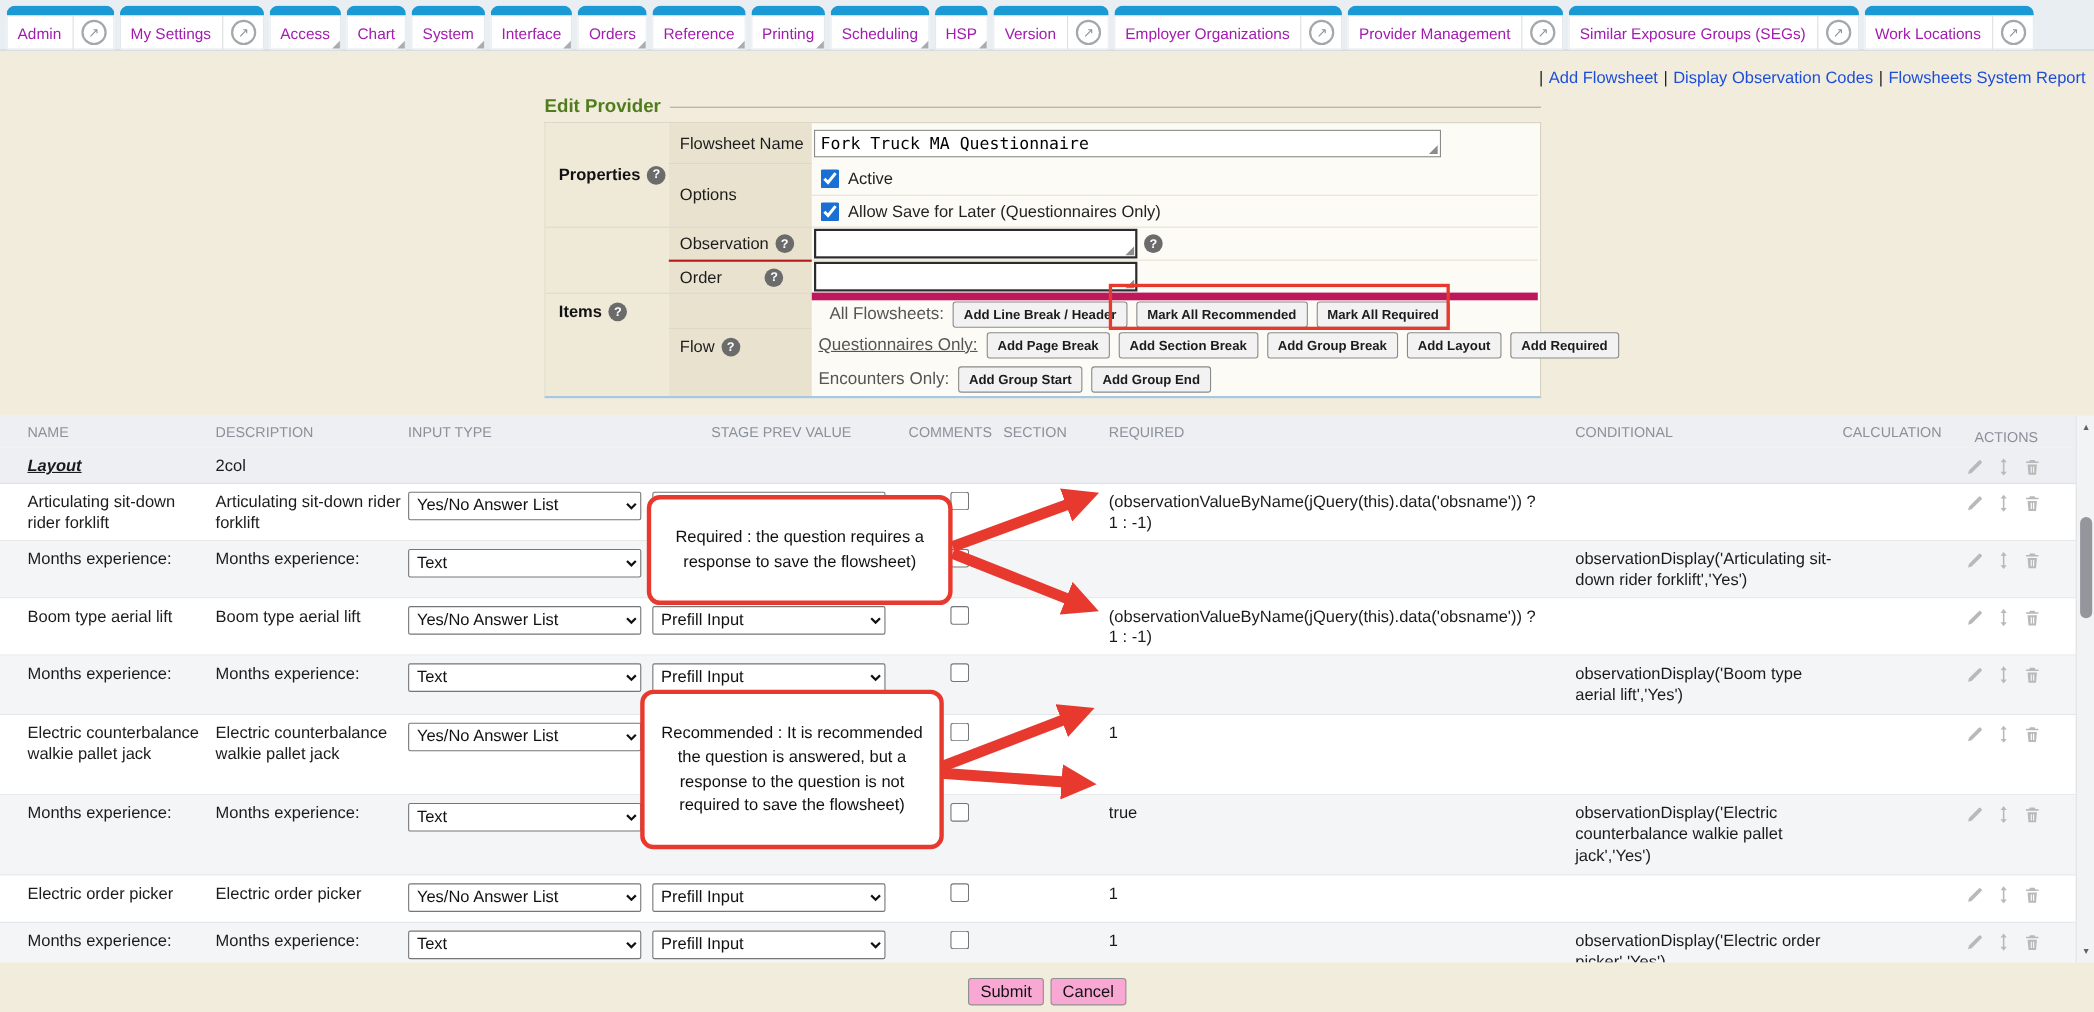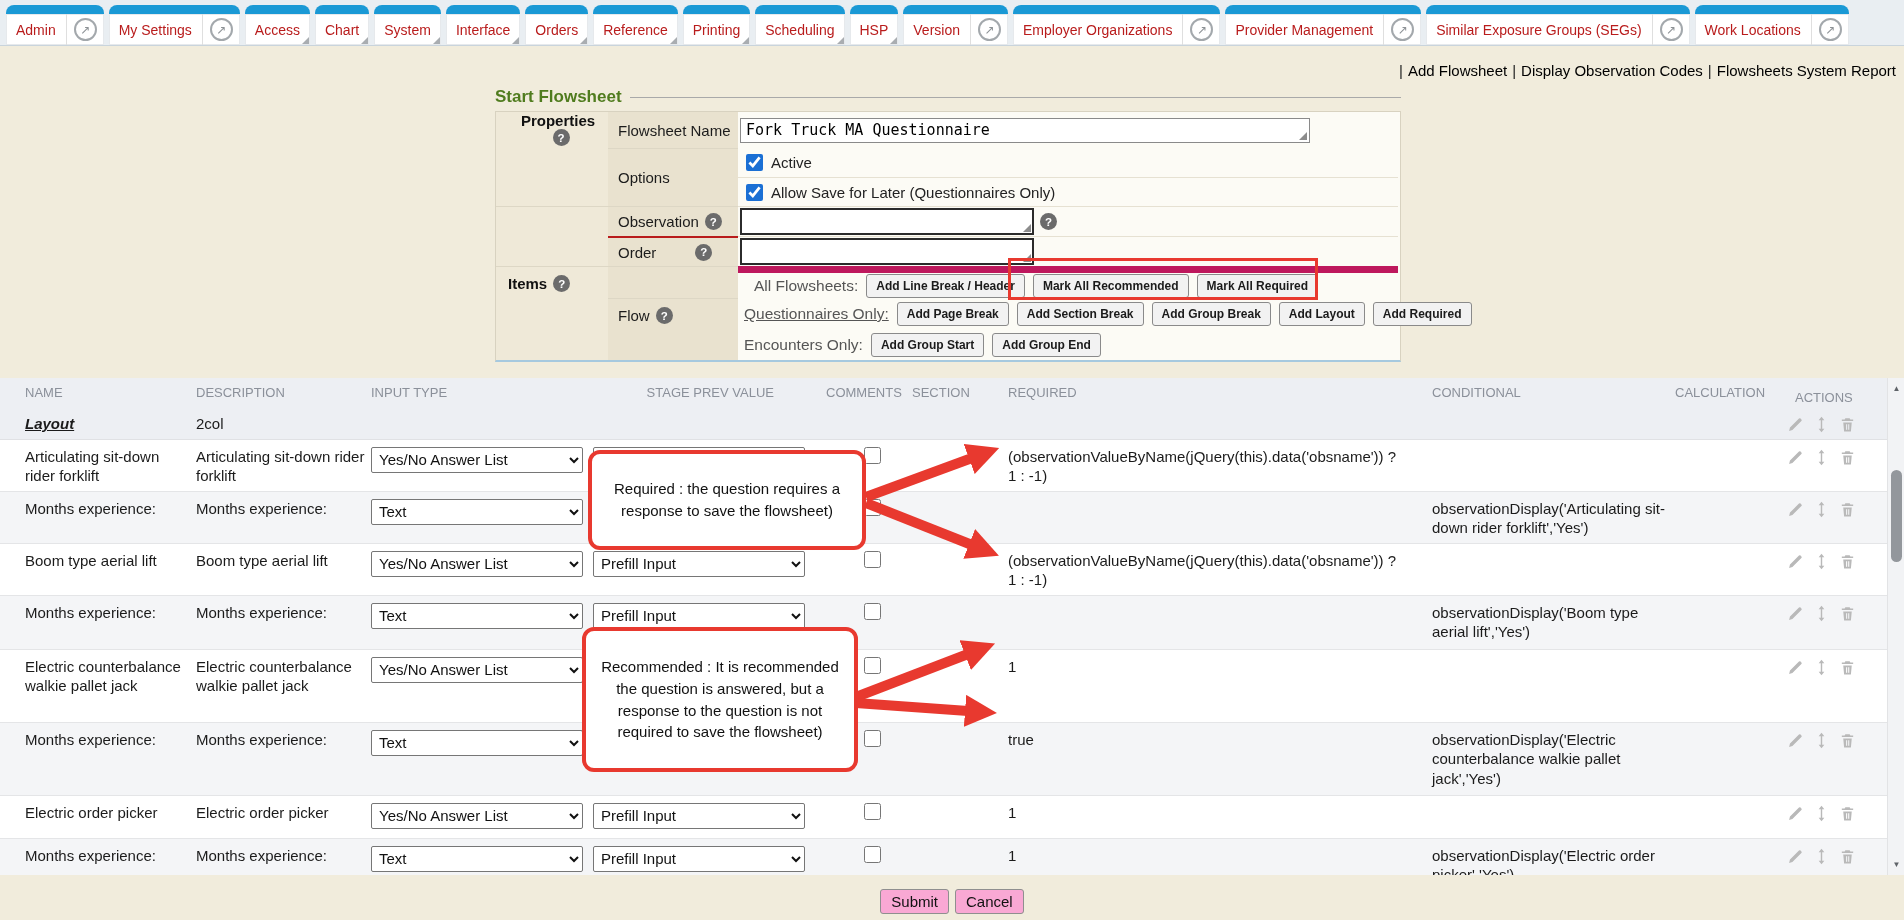--- a/index.html
+++ b/index.html
@@ -7,40 +7,40 @@
     --checkbox_blue:#1a6fd4; --page_beige:#f1ecdc;
   }
   *{box-sizing:border-box;margin:0;padding:0;font-family:"Liberation Sans",sans-serif;}
   html,body{width:1904px;height:920px;overflow:hidden;}
   #canvas{position:absolute;top:0;left:0;width:1904px;height:920px;background:var(--page_beige);overflow:hidden;}
 
   
   .nav{position:absolute;top:0;left:0;width:1904px;height:46px;background:#e9eef2;border-bottom:1px solid #c9d4dc;display:flex;align-items:flex-end;padding-left:6px;}
   .tabs{display:flex;gap:5px;align-items:flex-end;}
   .tab{position:relative;display:flex;align-items:stretch;background:#fff;border-radius:8px 8px 0 0;border-top:9px solid var(--nav_blue);height:40px;box-shadow:inset 0 0 0 1px #e6e9ec;cursor:pointer;white-space:nowrap;}
-  .tab-label{padding:0 10px;display:flex;align-items:center;font-size:14px;color:#b91c1c;}
+  .tab-label{padding:0 10px;display:flex;align-items:center;font-size:14px;color:#a21caf;}
   .tab-icon-seg{border-left:1px solid #dfdfdf;display:flex;align-items:center;padding:0 7px;}
   .circ{width:23px;height:23px;border:2px solid #a3a8ac;border-radius:50%;color:#8d9296;display:flex;align-items:center;justify-content:center;font-size:12px;line-height:1;}
   .corner{position:absolute;right:1px;bottom:1px;width:0;height:0;border-left:7px solid transparent;border-bottom:7px solid #a9adb1;}
 
   
   .links-bar{position:absolute;top:62px;right:8px;font-size:15px;color:#222;}
   .links-bar .pipe{margin:0 5px;color:#222;}
-  .links-bar .hlink{color:#000000;cursor:pointer;}
+  .links-bar .hlink{color:#1d4ed8;cursor:pointer;}
 
   
   .form-area{position:absolute;top:86px;left:495px;width:906px;}
   .legend-row{display:flex;align-items:center;height:22px;}
   .legend{color:var(--title_green);font-weight:bold;font-size:17px;white-space:nowrap;}
   .legend-line{flex:1;height:1px;background:#a9a9a9;margin-left:8px;}
   .prop-grid{margin-top:3px;display:grid;grid-template-columns:112px 130px 660px;grid-template-rows:36px 29px 29px 30px 30px 32px 32px 30px;border:1px solid #d8d2c0;border-bottom:2px solid #a6c9df;background:#fcfbf5;}
   .lc{background:#efe9d8;display:flex;align-items:center;padding-left:12px;font-weight:bold;font-size:15px;color:#111;}
   .mc{background:#e9e2cf;display:flex;align-items:center;padding-left:10px;font-size:15px;color:#1c1c1c;}
   .cc{display:flex;align-items:center;padding-left:8px;font-size:15px;color:#222;}
-  .g-prop{grid-column:1;grid-row:1/4;flex-direction:column;}
+  .g-prop{grid-column:1;grid-row:1/4;}
   .g-l2{grid-column:1;grid-row:4/6;border-top:1px solid #ddd7c5;}
   .g-items{grid-column:1;grid-row:6/9;border-top:1px solid #ddd7c5;align-items:flex-start;padding-top:8px;}
   .g-fname-l{grid-column:2;grid-row:1;}
   .g-opt-l{grid-column:2;grid-row:2/4;border-top:1px solid #ddd7c5;}
   .g-obs-l{grid-column:2;grid-row:4;border-top:1px solid #ddd7c5;}
   .g-ord-l{grid-column:2;grid-row:5;border-top:2px solid #b91c1c;gap:33px;}
   .g-blank-l{grid-column:2;grid-row:6;border-top:1px solid #ddd7c5;}
   .g-flow-l{grid-column:2;grid-row:7/9;border-top:1px solid #ddd7c5;align-items:flex-start;padding-top:8px;}
   .g-fname{grid-column:3;grid-row:1;padding-left:2px;}
   .g-opta{grid-column:3;grid-row:2;}
@@ -211,21 +211,21 @@
           </span>
 
   </div>
       </div>
   </div>
 
   <div class="links-bar"><span class="pipe">|</span><span class="hlink">Add Flowsheet</span><span class="pipe">|</span><span class="hlink">Display Observation Codes</span><span class="pipe">|</span><span class="hlink">Flowsheets System Report</span></div>
 
   <div class="form-area">
     <div class="legend-row">
-      <span class="legend">Start Flowsheet</span>
+      <span class="legend">Edit Provider</span>
       <span class="legend-line"></span>
     </div>
     <div class="prop-grid">
       <div class="lc g-prop">
           <span>Properties</span>
           <span class="hlp">?</span>
         </div>
       <div class="lc g-l2"></div>
       <div class="lc g-items">
           <span>Items</span>

